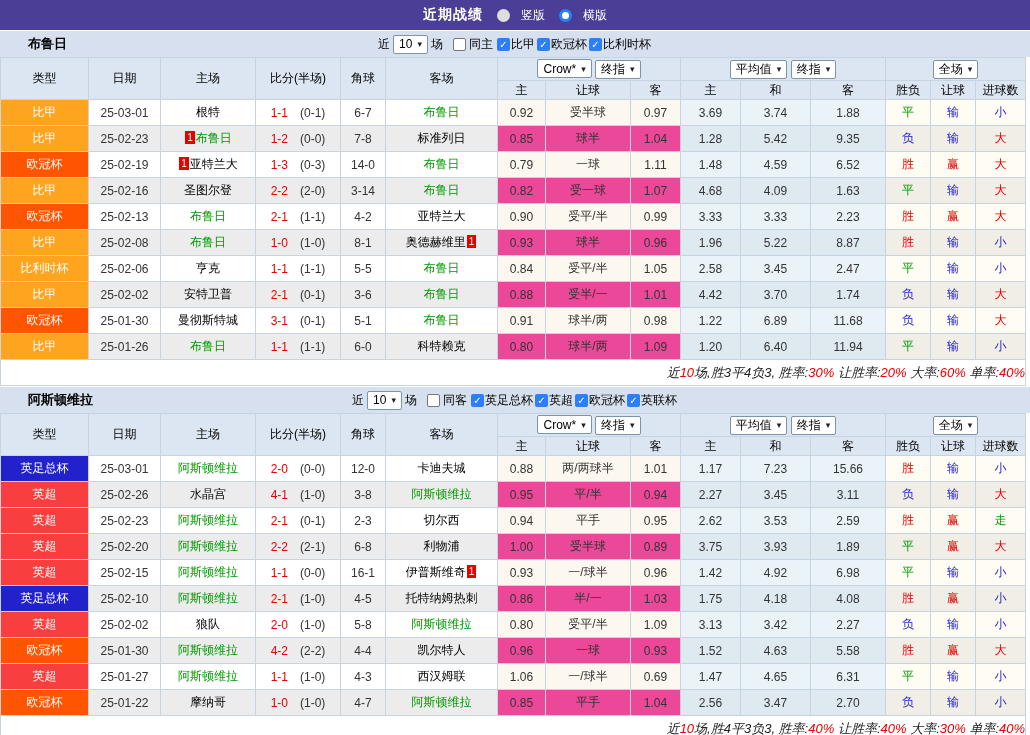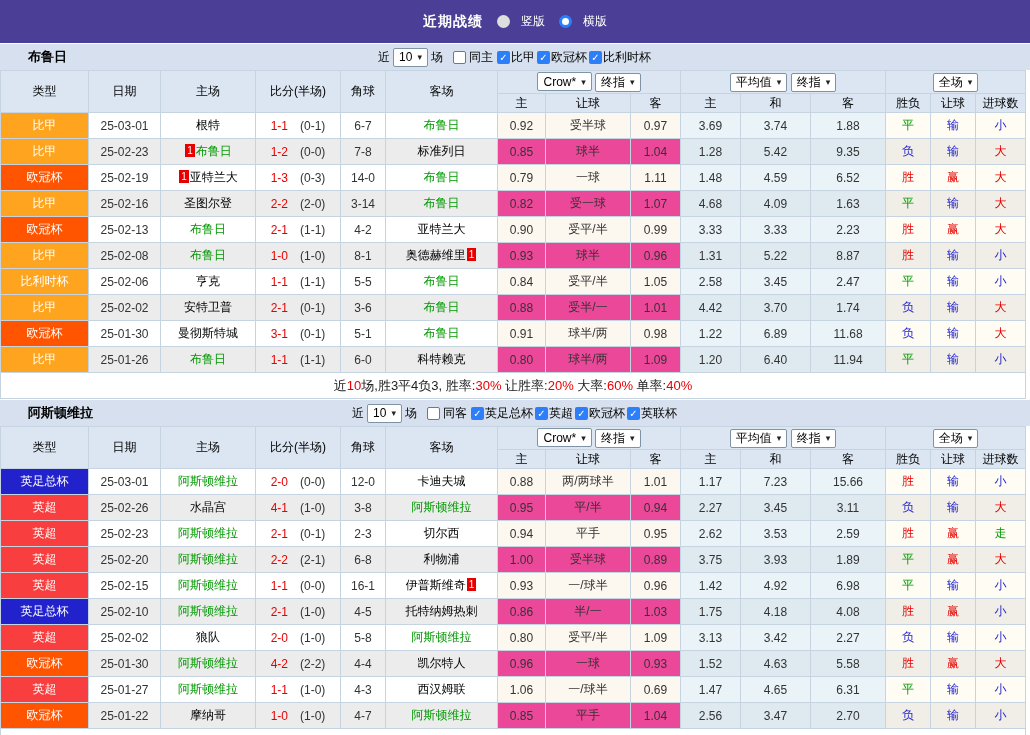--- a/index.html
+++ b/index.html
@@ -1,20 +1,20 @@
 <!DOCTYPE html>
 <html style="--purple: #4b3e96; --filterbg: #d6e0ee; --headbg: #dce6f2; --border: #c6d3e1; --org: #ffa41e; --ored: #ff5400; --redlg: #f83e3e; --bluelg: #2222cc; --grn: #009900; --scred: #e60000; --resred: #e60000; --resblue: #2424cc; --cbblue: #2d7ff9;"><head>
 <meta charset="utf-8">
 <style>
   html,body{margin:0;padding:0;background:#fff;}
   body{font-family:"Liberation Sans","DejaVu Sans",sans-serif;}
   .page{width:1030px;}
 
   
-  .topbar{height:43px;background:var(--purple,#4b3e96);display:flex;align-items:center;justify-content:center;gap:14px;color:#fff;}
+  .topbar{height:30px;background:var(--purple,#4b3e96);display:flex;align-items:center;justify-content:center;gap:14px;color:#fff;}
   .bar-title{font-weight:bold;font-size:14px;letter-spacing:1px;}
   .radio-item{display:inline-flex;align-items:center;gap:11px;font-size:12px;cursor:pointer;}
   .r-off{width:13px;height:13px;border-radius:50%;background:#dedede;display:inline-block;}
   .r-on{width:13px;height:13px;border-radius:50%;background:#fff;border:3px solid var(--cbblue,#2d7ff9);box-sizing:border-box;display:inline-block;}
 
   
   .filterbar{height:26px;background:var(--filterbg,#d6e0ee);position:relative;display:flex;align-items:center;justify-content:center;font-size:12px;border-top:1px solid #fff;color:#000;}
   .teamname{position:absolute;left:28px;font-weight:bold;font-size:13px;color:#000;}
   .fctrl{display:flex;align-items:center;gap:3px;}
   .selbox{display:inline-flex;align-items:center;gap:5px;background:#fff;border:1px solid #7f93a6;border-radius:2px;padding:0 5px;height:19px;font-size:12px;box-sizing:border-box;cursor:default;}
@@ -47,21 +47,21 @@
 
   .team{color:#000;}
   .team.grn .tn{color:var(--grn,#009900);}
   .ft{color:var(--scred,#e60000);}
   .ht{color:#333;margin-left:12px;}
   .badge{display:inline-block;background:var(--scred,#e60000);color:#fff;font-size:10px;line-height:13px;padding:0 2px;margin:0 1px;vertical-align:1px;}
   .t-r{color:var(--resred,#e60000);}
   .t-g{color:var(--grn,#009900);}
   .t-b{color:var(--resblue,#2424cc);}
   .redtxt{color:#e60000;}
-  .sum{width:100%;text-align:center;}
+  .sum{width:100%;text-align:right;font-style:italic;}
 </style>
 </head>
 <body>
 
 <div class="page">
 
   <div class="topbar">
     <span class="bar-title">近期战绩</span>
     <label class="radio-item">
       <span class="r-off"></span>
@@ -251,21 +251,21 @@
           <tr class="even">
             <td class="lg lg-org">比甲</td>
             <td class="cell">25-02-08</td>
             <td class="cell team grn"><span class="tn">布鲁日</span></td>
             <td class="cell"><span class="ft">1-0</span><span class="ht">(1-0)</span></td>
             <td class="cell">8-1</td>
             <td class="cell team"><span class="tn">奥德赫维里</span><span class="badge">1</span></td>
             <td class="crow">0.93</td>
             <td class="crow">球半</td>
             <td class="crow">0.96</td>
-            <td class="avg">1.31</td>
+            <td class="avg">1.96</td>
             <td class="avg">5.22</td>
             <td class="avg">8.87</td>
             <td class="outc t-r">胜</td>
             <td class="outc t-b">输</td>
             <td class="outc t-b">小</td>
           </tr>
           <tr class="odd">
             <td class="lg lg-org">比利时杯</td>
             <td class="cell">25-02-06</td>
             <td class="cell team"><span class="tn">亨克</span></td>

